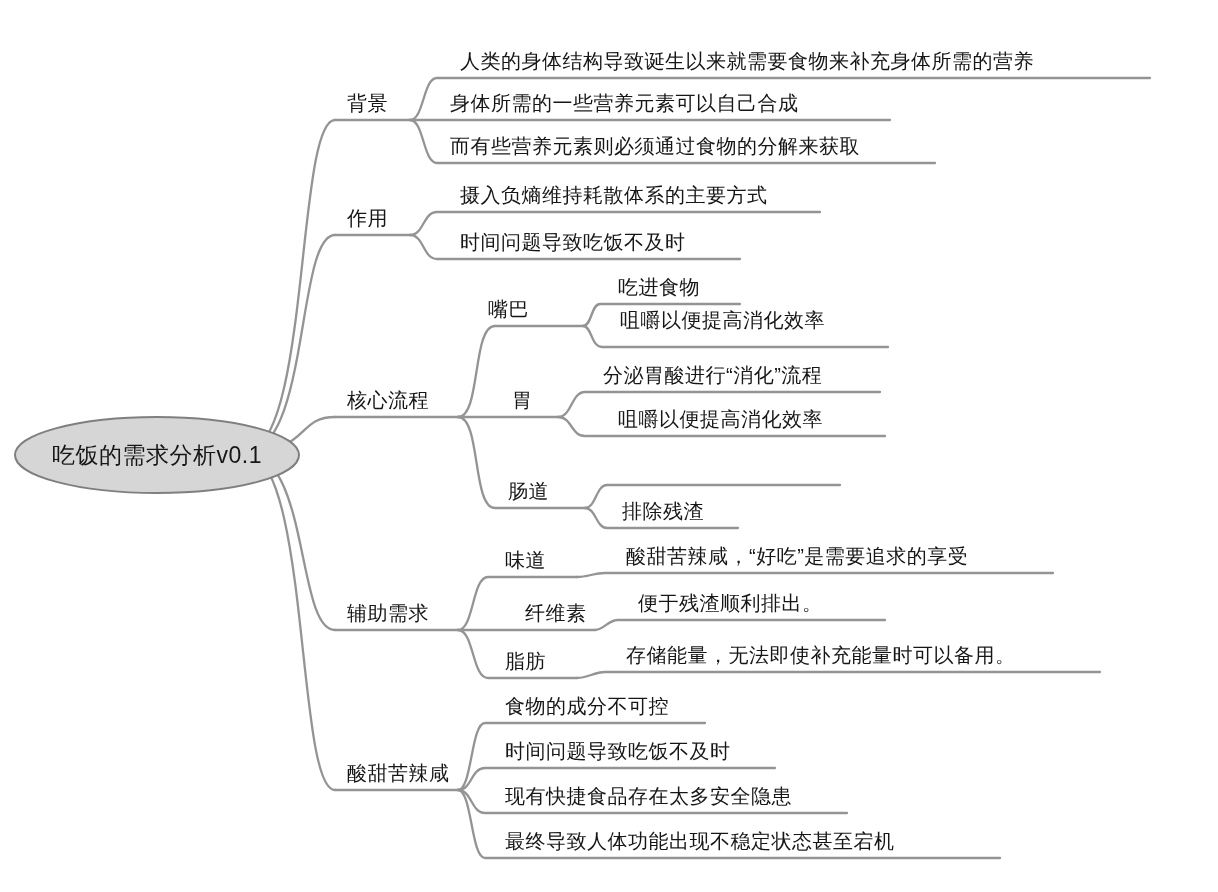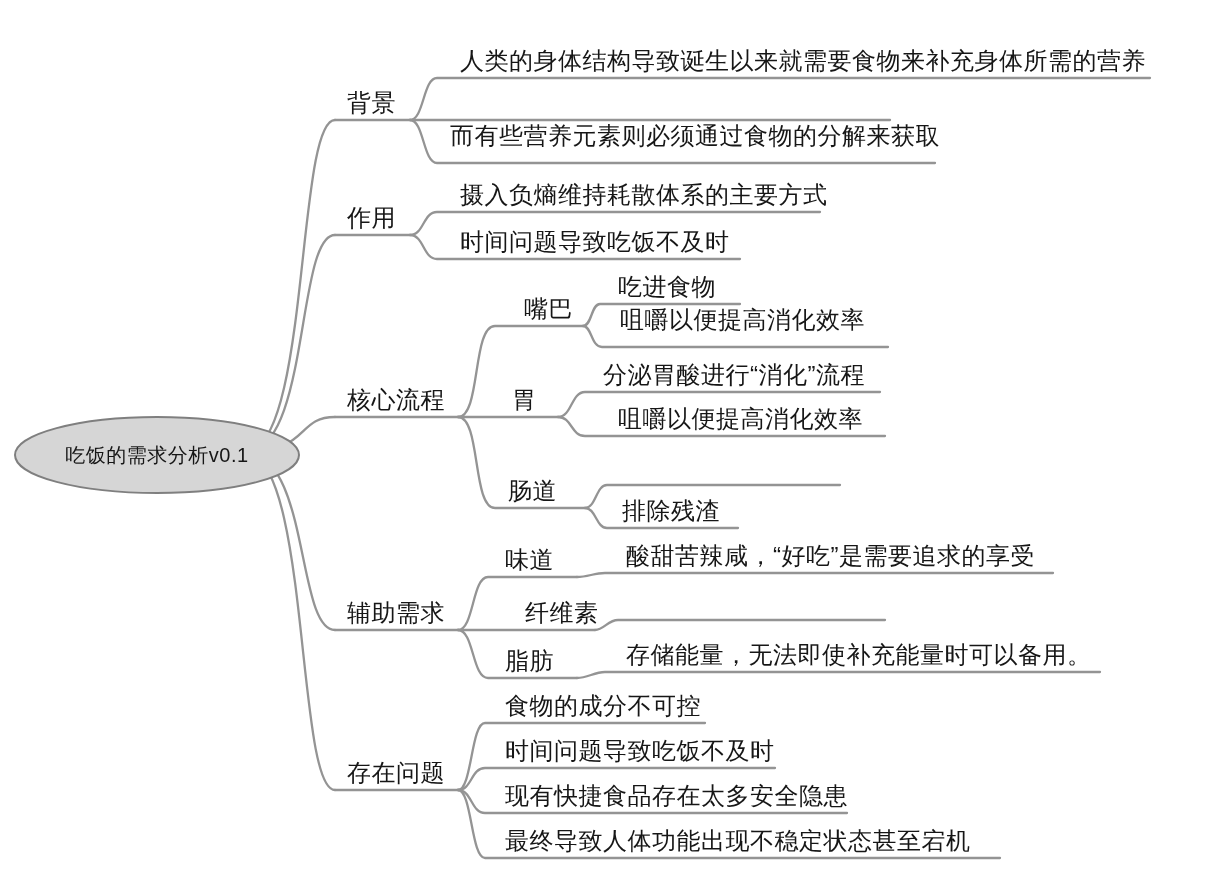--- a/index.html
+++ b/index.html
@@ -2,30 +2,30 @@
 <html><head>
 <meta charset="utf-8">
 <style>
   html,body{margin:0;padding:0;background:#ffffff;}
   body{width:1218px;height:892px;overflow:hidden;}
   #stage{position:relative;width:1218px;height:892px;font-family:"Liberation Sans",sans-serif;}
   #wires{position:absolute;left:0;top:0;width:1218px;height:892px;}
   .node{
     position:absolute;
     white-space:nowrap;
-    font-size:24px;
+    font-size:20px;
     line-height:30px;
     color:#161616;
     letter-spacing:0.5px;
   }
   .root-label{
     position:absolute;
     left:15px;top:427px;width:284px;height:56px;
     display:flex;align-items:center;justify-content:center;
-    font-size:20px;color:#161616;white-space:nowrap;letter-spacing:0.5px;
+    font-size:23px;color:#161616;white-space:nowrap;letter-spacing:0.5px;
   }
 </style>
 </head>
 <body>
 
 <div id="stage">
 
   <svg id="wires" width="1218" height="892" viewBox="0 0 1218 892" fill="none" stroke="#949494" stroke-width="2.3" stroke-linecap="round">
 
     <path d="M 245 452 C 310 452, 296 120, 335 120"></path>
@@ -75,43 +75,45 @@
 
     <ellipse cx="157" cy="455" rx="142" ry="38" fill="#d6d6d6" stroke="#7f7f7f" stroke-width="2"></ellipse>
   </svg>
 
   <div class="root-label">吃饭的需求分析v0.1</div>
 
   <div class="node" style="left:347px;top:88px">背景</div>
   <div class="node" style="left:347px;top:203px">作用</div>
   <div class="node" style="left:347px;top:385px">核心流程</div>
   <div class="node" style="left:347px;top:598px">辅助需求</div>
-  <div class="node" style="left:347px;top:758px">存在问题</div>
+  <div class="node" style="left:347px;top:758px">酸甜苦辣咸</div>
 
   <div class="node" style="left:460px;top:46px">人类的身体结构导致诞生以来就需要食物来补充身体所需的营养</div>
-  <div class="node" style="left:450px;top:121px">而有些营养元素则必须通过食物的分解来获取</div>
+  <div class="node" style="left:450px;top:88px">身体所需的一些营养元素可以自己合成</div>
+  <div class="node" style="left:450px;top:131px">而有些营养元素则必须通过食物的分解来获取</div>
 
   <div class="node" style="left:460px;top:180px">摄入负熵维持耗散体系的主要方式</div>
   <div class="node" style="left:460px;top:227px">时间问题导致吃饭不及时</div>
 
-  <div class="node" style="left:524px;top:294px">嘴巴</div>
+  <div class="node" style="left:488px;top:294px">嘴巴</div>
   <div class="node" style="left:512px;top:385px">胃</div>
   <div class="node" style="left:508px;top:476px">肠道</div>
 
   <div class="node" style="left:618px;top:272px">吃进食物</div>
   <div class="node" style="left:620px;top:305px">咀嚼以便提高消化效率</div>
   <div class="node" style="left:603px;top:360px">分泌胃酸进行“消化”流程</div>
   <div class="node" style="left:618px;top:404px">咀嚼以便提高消化效率</div>
   <div class="node" style="left:622px;top:496px">排除残渣</div>
 
   <div class="node" style="left:505px;top:545px">味道</div>
   <div class="node" style="left:525px;top:598px">纤维素</div>
   <div class="node" style="left:505px;top:646px">脂肪</div>
 
   <div class="node" style="left:626px;top:541px">酸甜苦辣咸，“好吃”是需要追求的享受</div>
+  <div class="node" style="left:638px;top:588px">便于残渣顺利排出。</div>
   <div class="node" style="left:505px;top:691px">食物的成分不可控</div>
 
   <div class="node" style="left:626px;top:640px">存储能量，无法即使补充能量时可以备用。</div>
   <div class="node" style="left:505px;top:736px">时间问题导致吃饭不及时</div>
   <div class="node" style="left:505px;top:781px">现有快捷食品存在太多安全隐患</div>
   <div class="node" style="left:505px;top:826px">最终导致人体功能出现不稳定状态甚至宕机</div>
 
 </div>
 
 </body></html>

